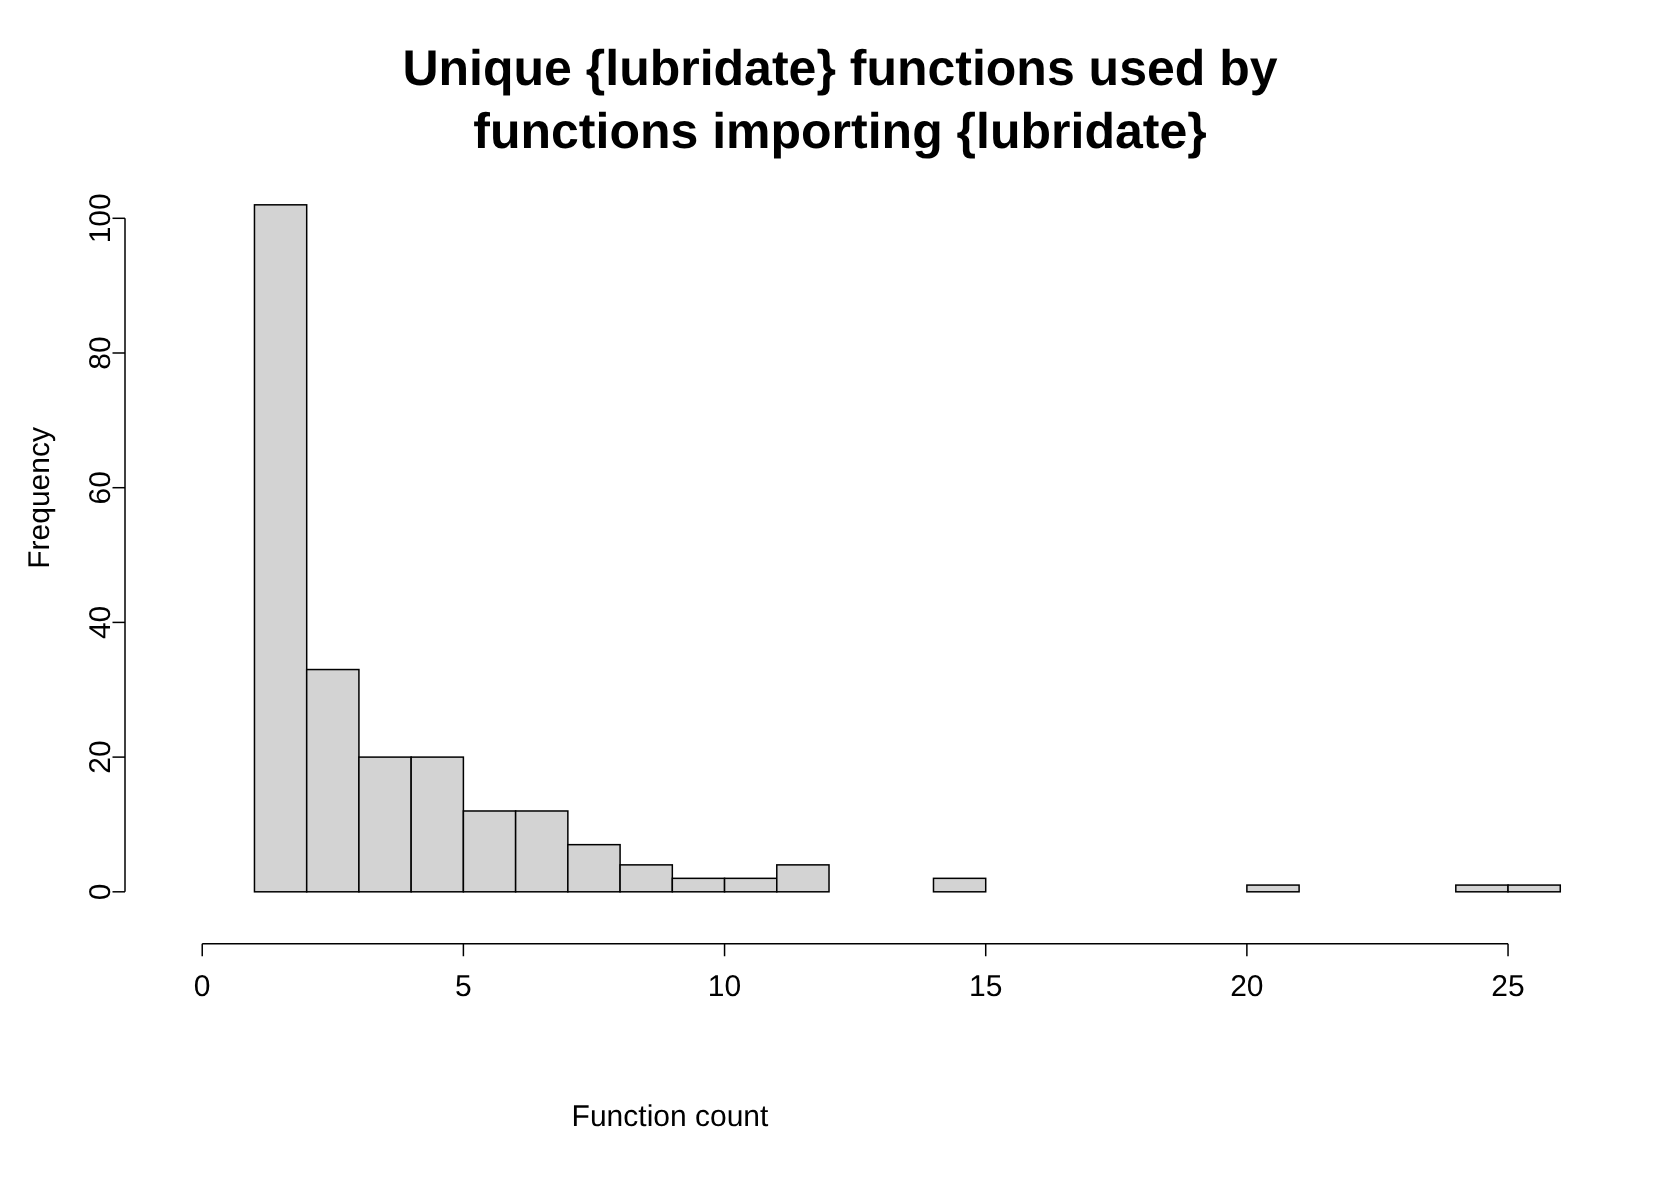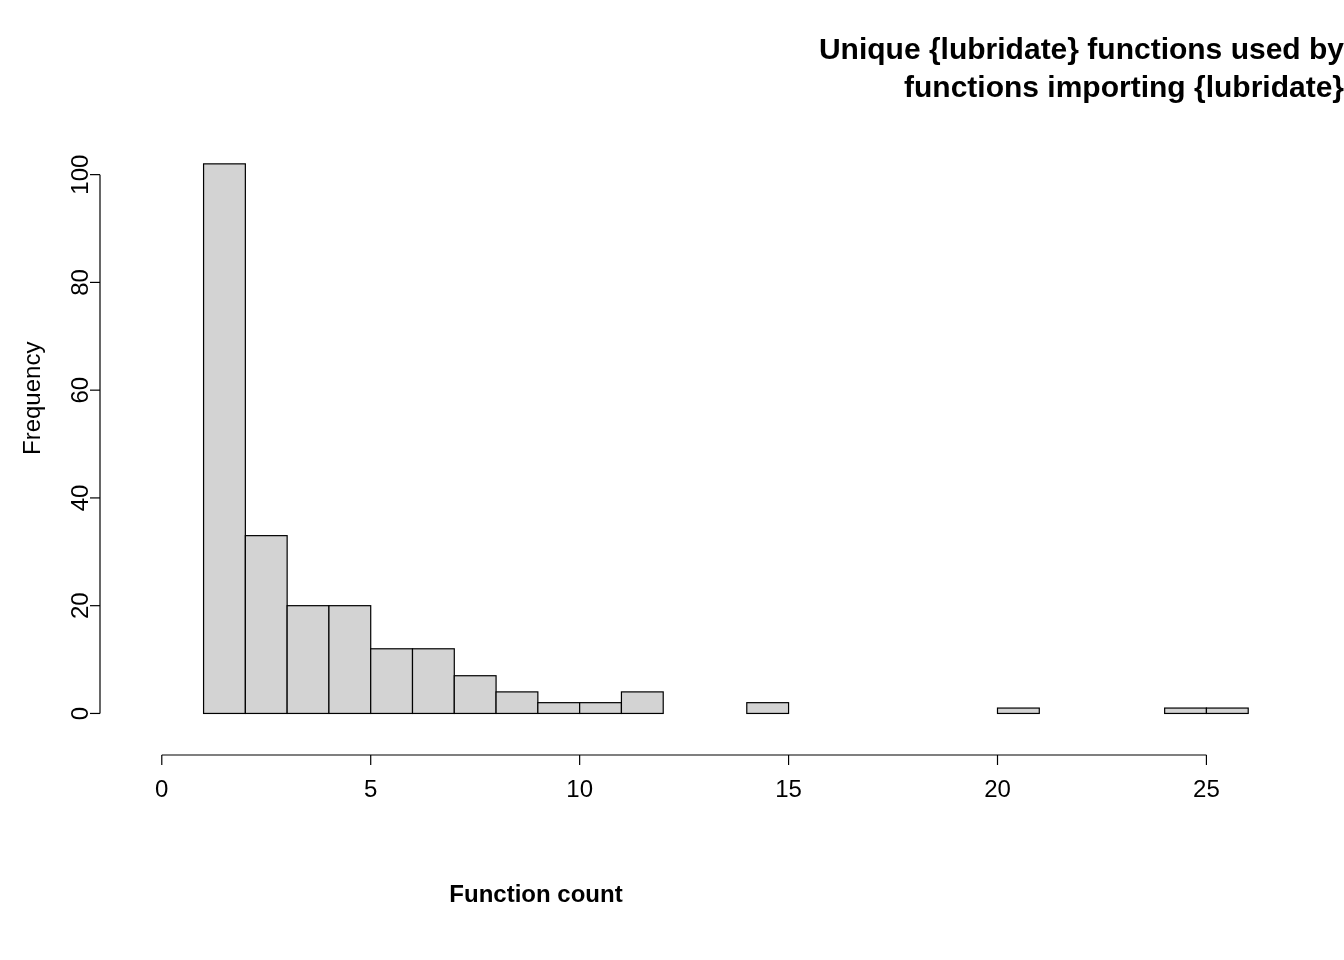--- a/index.html
+++ b/index.html
@@ -13,44 +13,43 @@
   .chart-wrap {
     position: relative;
     width: 1344px;
     height: 960px;
   }
   .title {
     position: absolute;
     top: 30px;
     left: 0;
     width: 1344px;
-    text-align: right;
+    text-align: center;
     font-weight: bold;
-    font-size: 30px;
+    font-size: 40px;
     line-height: 1.25;
     color: #000;
   }
   .ylabel {
     position: absolute;
     left: 18px;
     top: 455px;
     transform: rotate(-90deg);
     transform-origin: left top;
     font-size: 24px;
     color: #000;
   }
   .xlabel {
     position: absolute;
     left: 0;
     width: 1072px;
     text-align: center;
     top: 880px;
     font-size: 24px;
     color: #000;
-    font-weight: bold;
   }
   svg { position: absolute; left: 0; top: 0; }
   .bar { fill: #d3d3d3; stroke: #000; stroke-width: 1.2; }
   .axis { stroke: #000; stroke-width: 1.2; fill: none; }
   .tick-label { font-size: 24px; fill: #000; font-family: Arial, Helvetica, sans-serif; }
 </style>
 </head>
 <body>
 
 <div class="chart-wrap">

